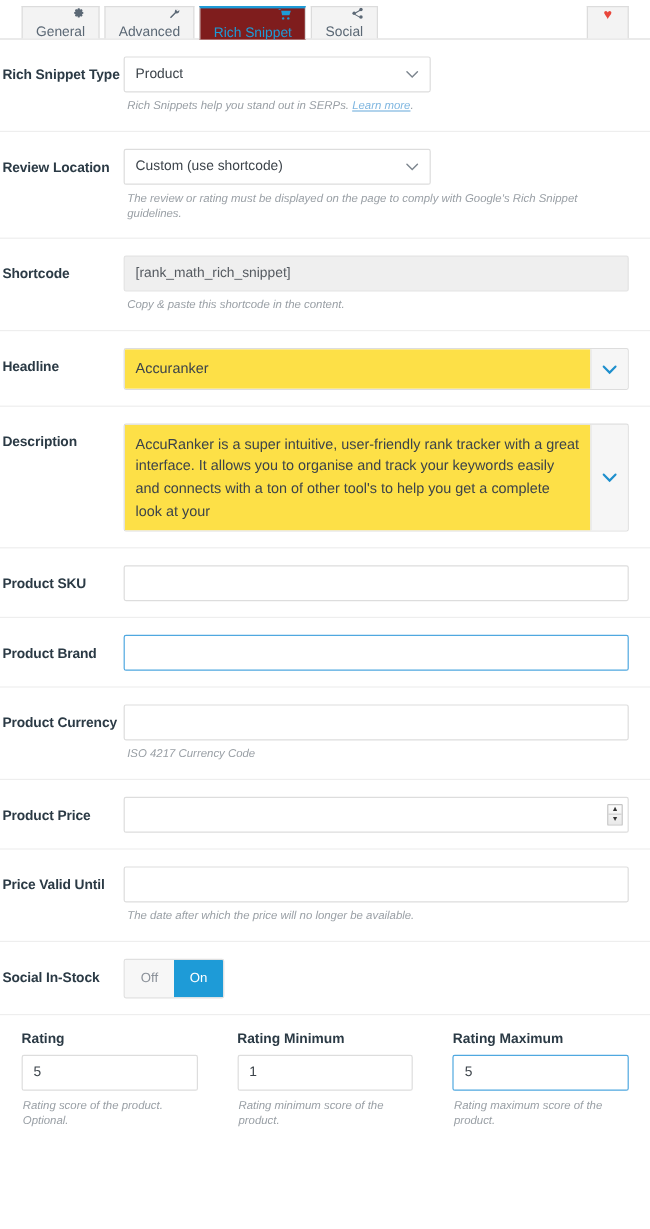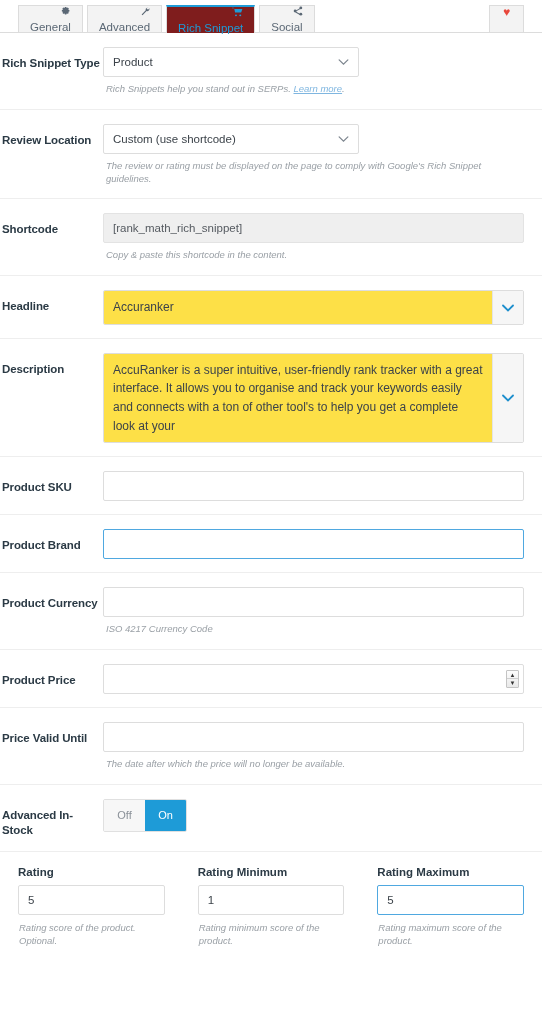--- a/index.html
+++ b/index.html
@@ -377,21 +377,21 @@
 
   <div class="row">
     <div class="label">Price Valid Until</div>
     <div class="field">
       <div class="inp"></div>
       <div class="help">The date after which the price will no longer be available.</div>
     </div>
   </div>
 
   <div class="row no-border">
-    <div class="label">Advanced In-Stock</div>
+    <div class="label">Social In-Stock</div>
     <div class="field">
       <div class="toggle">
         <span class="off">Off</span>
         <span class="on">On</span>
       </div>
     </div>
   </div>
 
   <div class="ratings">
 

